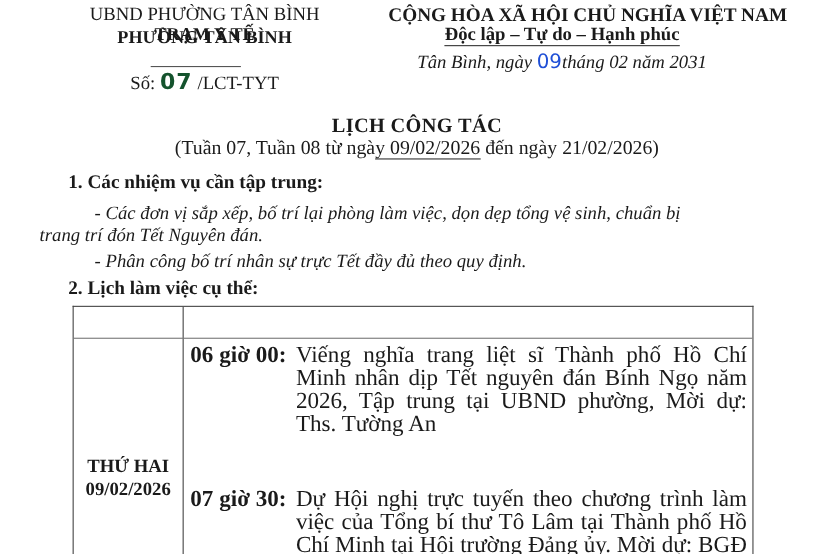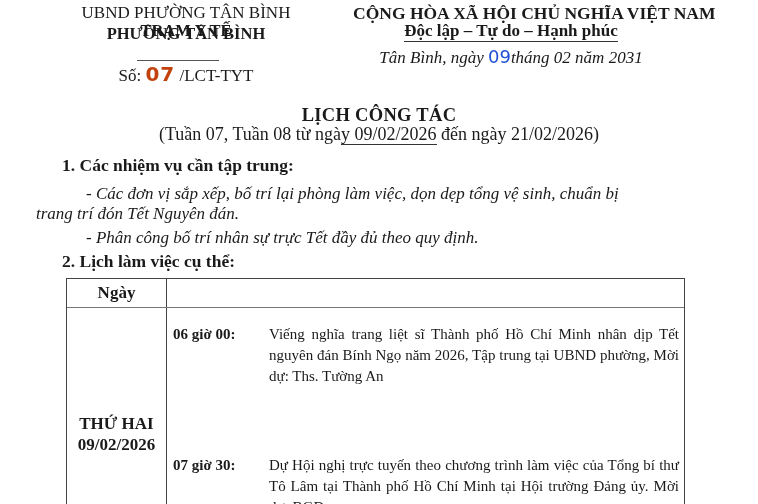--- a/index.html
+++ b/index.html
@@ -11,21 +11,21 @@
   }
   .abs { position: absolute; white-space: nowrap; }
   .center { text-align: center; }
 
   
   #hl-org { left: 60px; top: 3px; width: 252px; font-size: 17px; }
   #hl-unit1 { left: 60px; top: 21px; width: 252px; font-size: 16.5px; font-weight: bold; }
   #hl-unit2 { left: 60px; top: 24px; width: 252px; font-size: 16.5px; font-weight: bold; }
   #hl-rule { left: 137px; top: 60px; width: 82px; height: 0; border-top: 1px solid #555; }
   #hl-num { left: 60px; top: 62px; width: 252px; font-size: 17px; }
-  .hand { color: #c2410c; font-family: "DejaVu Sans", sans-serif; font-size: 20px; font-weight: bold; letter-spacing: 1px; }
+  .hand { color: #14532d; font-family: "DejaVu Sans", sans-serif; font-size: 20px; font-weight: bold; letter-spacing: 1px; }
 
   
   #hr-nation { left: 353px; top: 3px; width: 316px; font-size: 17.5px; font-weight: bold; }
   #hr-motto { left: 353px; top: 21px; width: 316px; font-size: 17px; font-weight: bold; }
   #hr-motto span { border-bottom: 1px solid #333; padding-bottom: 1px; }
   #hr-date { left: 353px; top: 46px; width: 316px; font-size: 17px; font-style: italic; }
   #hr-date .hand2 { color: #1f4fd6; font-family: "DejaVu Sans", sans-serif; font-style: normal; font-size: 18px; }
 
   
   #doc-title { left: 0; top: 105px; width: 758px; font-size: 18.5px; font-weight: bold; letter-spacing: 0.3px; }
@@ -44,21 +44,21 @@
   
   #tbl {
     position: absolute; left: 66px; top: 278px; width: 617px; height: 240px;
     border-left: 1px solid #444; border-right: 1px solid #444; border-top: 1px solid #444;
   }
   #tbl .vline { position: absolute; left: 99px; top: 0; bottom: 0; border-left: 1px solid #444; }
   #tbl .hline { position: absolute; left: 0; right: 0; top: 28px; border-top: 1px solid #777; }
   #th-day { position: absolute; left: 0; top: 4px; width: 99px; text-align: center; font-weight: bold; font-size: 17px; }
   #th-sched { position: absolute; left: 100px; top: 4px; width: 517px; text-align: center; font-weight: bold; font-size: 17px; }
   #day-cell { position: absolute; left: 0; top: 134px; width: 99px; text-align: center; font-weight: bold; font-size: 17px; line-height: 21px; }
-  .entry { position: absolute; left: 106px; width: 506px; font-size: 15px; line-height: 21px; margin-top: 12px; }
+  .entry { position: absolute; left: 106px; width: 506px; font-size: 21px; line-height: 21px; }
   .entry .tm { font-weight: bold; position: absolute; left: 0; top: 0; }
   .entry .txt { display: block; padding-left: 96px; text-align: justify; text-align-last: left; }
   #e1 { top: 33px; }
   #e2 { top: 100px; }
   #e3 { top: 164px; }
 </style>
 </head>
 <body>
 
 <div class="abs center" id="hl-org">UBND PHƯỜNG TÂN BÌNH</div>
@@ -84,21 +84,20 @@
 <div class="abs sec-h" id="sec1-h">1. Các nhiệm vụ cần tập trung:</div>
 <div class="abs para" id="p1a">- Các đơn vị sắp xếp, bố trí lại phòng làm việc, dọn dẹp tổng vệ sinh, chuẩn bị</div>
 <div class="abs para" id="p1b">trang trí đón Tết Nguyên đán.</div>
 <div class="abs para" id="p2">- Phân công bố trí nhân sự trực Tết đầy đủ theo quy định.</div>
 
 <div class="abs sec-h" id="sec2-h">2. Lịch làm việc cụ thể:</div>
 
 <div id="tbl">
   <div class="vline"></div>
   <div class="hline"></div>
-  <div id="th-day">Ngày</div>
 
   <div id="day-cell">
     <div>THỨ HAI</div>
     <div>09/02/2026</div>
   </div>
 
   <div class="entry" id="e1">
     <span class="tm">06 giờ 00:</span>
     <span class="txt">Viếng nghĩa trang liệt sĩ Thành phố Hồ Chí Minh nhân dịp Tết nguyên đán Bính Ngọ năm 2026, Tập trung tại UBND phường, Mời dự: Ths. Tường An</span>
   </div>

